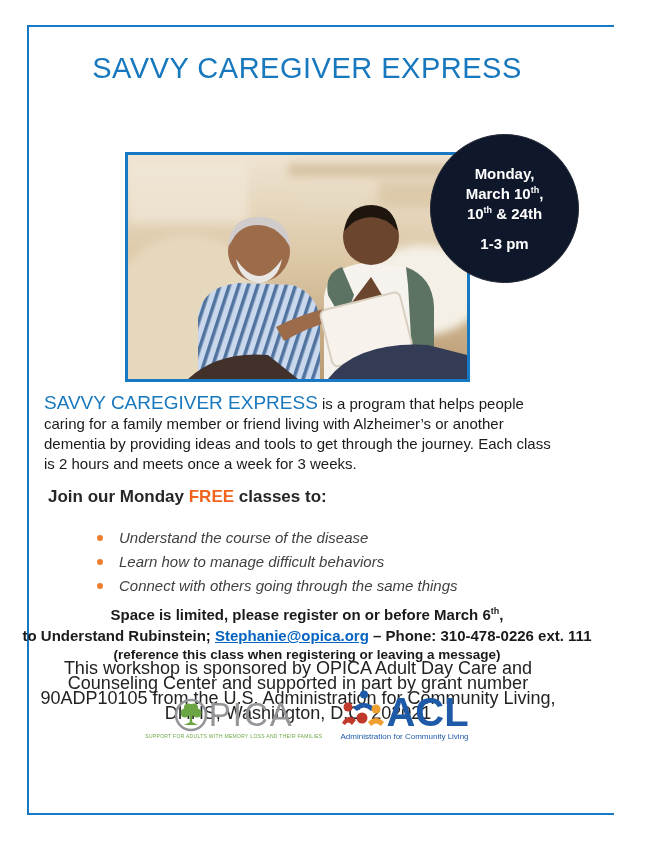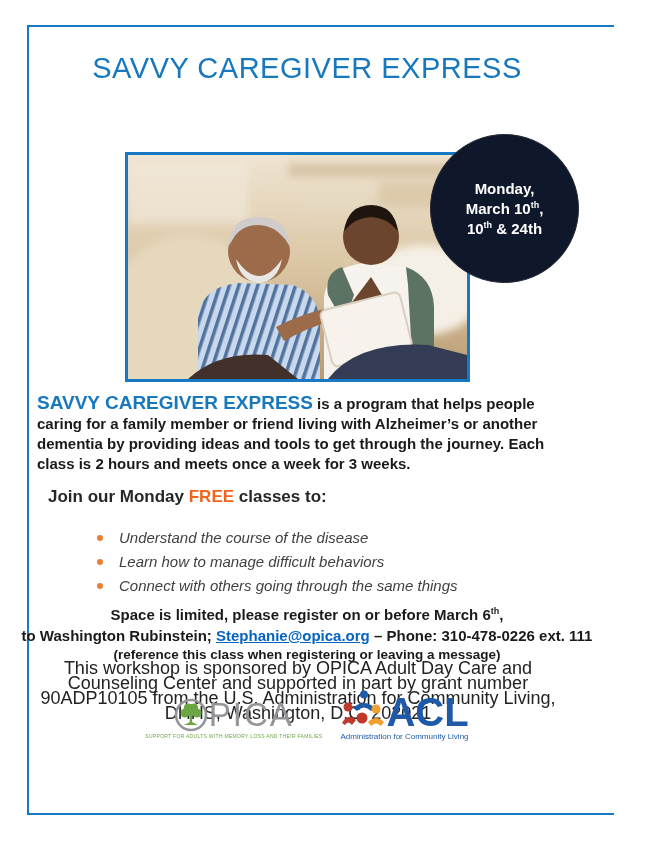--- a/index.html
+++ b/index.html
@@ -37,22 +37,22 @@
     border-radius:50%; background:#0f172a; border:1px solid #222733;
     box-sizing:border-box; color:#ffffff; font-weight:bold; font-size:15px;
     text-align:center; display:flex; flex-direction:column; justify-content:center;
     line-height:20px;
   }
   .badge sup { font-size:9px; vertical-align:super; line-height:0; }
   .badge .time { margin-top:10px; }
 
   
   .intro {
-    position:absolute; left:37px; top:393px; width:508px;
-    font-size:15px; line-height:20px; color:#1a1a1a;font-weight:bold;
+    position:absolute; left:44px; top:393px; width:508px;
+    font-size:15px; line-height:20px; color:#1a1a1a;
   }
   .intro .lead { font-size:19px; color:#1778be; }
 
   
   .classes-heading {
     position:absolute; left:48px; top:487px;
     font-size:17px; font-weight:bold; color:#262626;
   }
   .classes-heading .free { color:#f0641e; }
   .bullets {
@@ -166,20 +166,21 @@
       </g>
       <path d="M200 224 Q230 186 300 190 L339 200 L339 224 Z" fill="#333b55"></path>
       <path d="M60 224 Q90 196 140 200 L170 224 Z" fill="#42312a"></path>
     </svg>
   </div>
 
   <div class="badge">
     <div>Monday,</div>
     <div><span>March 10</span><sup>th</sup><span>,</span></div>
     <div><span>10</span><sup>th</sup><span> &amp; 24th</span></div>
+    <div class="time">1-3 pm</div>
   </div>
 
   <div class="intro">
     <span class="lead">SAVVY CAREGIVER EXPRESS</span><span> is a program that helps people caring for a family member or friend living with Alzheimer’s or another dementia by providing ideas and tools to get through the journey. Each class is 2 hours and meets once a week for 3 weeks.</span>
   </div>
 
   <div class="classes-heading">
     <span>Join our Monday </span><span class="free">FREE</span><span> classes to:</span>
   </div>
 
@@ -187,21 +188,21 @@
     <li>Understand the course of the disease</li>
     <li>Learn how to manage difficult behaviors</li>
     <li>Connect with others going through the same things</li>
   </ul>
 
   <div class="register">
     <div class="l1">
       <span>Space is limited, please register on or before March 6</span><sup>th</sup><span>,</span>
     </div>
     <div class="l2">
-      <span>to Washington Rubinstein; </span><a class="email">Stephanie@opica.org</a><span class="phone"> – Phone: 310-478-0226 ext. 111</span>
+      <span>to Understand Rubinstein; </span><a class="email">Stephanie@opica.org</a><span class="phone"> – Phone: 310-478-0226 ext. 111</span>
     </div>
     <div class="l3">(reference this class when registering or leaving a message)</div>
   </div>
 
   <div class="sponsor">This workshop is sponsored by OPICA Adult Day Care and Counseling Center and supported in part by grant number 90ADP10105 from the U.S. Administration for Community Living, DHHS, Washington, D.C. 202021</div>
 
   <div class="logos">
     <div class="opica">
       <div class="opica-word">
         <svg width="34" height="34" viewBox="0 0 34 34" xmlns="http://www.w3.org/2000/svg">

